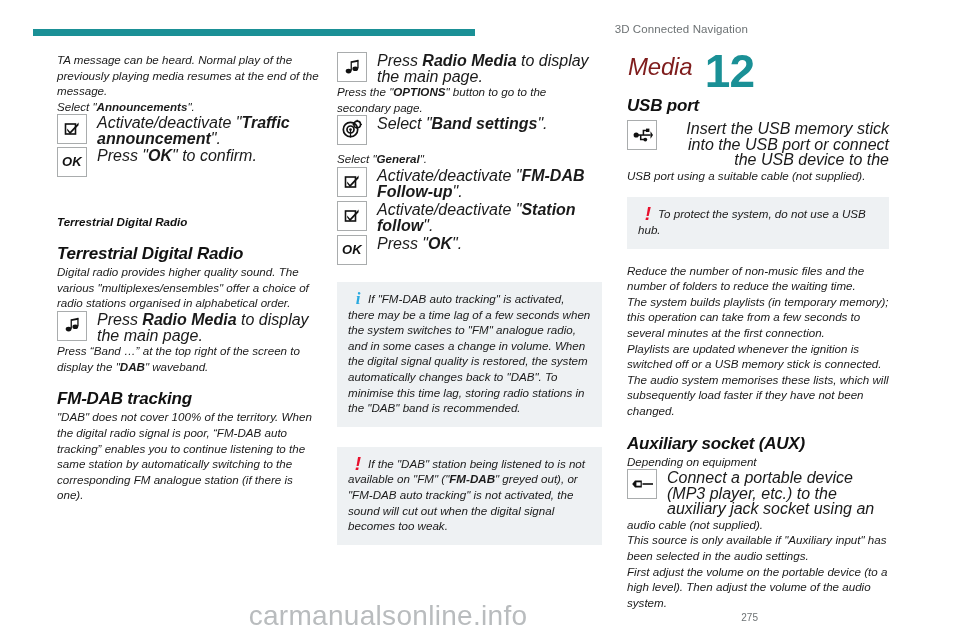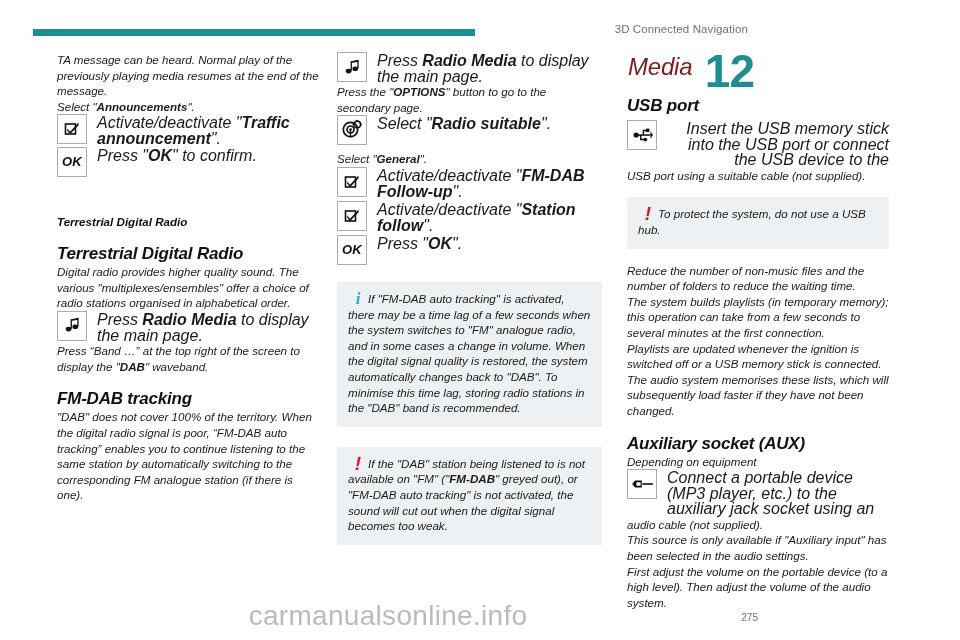--- a/index.html
+++ b/index.html
@@ -266,21 +266,21 @@
             <rect x="8.9" y="10.5" width="1.2" height="8" fill="#111"></rect>
             <circle cx="16.2" cy="5.4" r="3.3" fill="none" stroke="#111" stroke-width="1.6"></circle>
             <g fill="#111">
               <rect x="15.6" y="0.8" width="1.3" height="1.9"></rect>
               <rect x="15.6" y="8.2" width="1.3" height="1.9"></rect>
               <rect x="11.6" y="4.8" width="1.9" height="1.3"></rect>
               <rect x="19.0" y="4.8" width="1.9" height="1.3"></rect>
             </g>
           </svg>
         </div>
-        <div class="icon-text"><span>Select "</span><b>Radio suitable</b><span>".</span></div>
+        <div class="icon-text"><span>Select "</span><b>Band settings</b><span>".</span></div>
       </div>
 
       <p class="para"><span>Select "</span><b>General</b><span>".</span></p>
 
       <div class="icon-row" style="min-height:34px;">
         <div class="icon-box">
           <svg width="16" height="16" viewBox="0 0 16 16" aria-hidden="true">
             <rect x="1.5" y="3" width="10" height="10" fill="none" stroke="#111" stroke-width="1.6"></rect>
             <path d="M3.2 7.6 L6 10.8 L14.6 1.4 L14.6 4.2 L6 13.2 L3.2 9.4 Z" fill="#111"></path>
           </svg>

